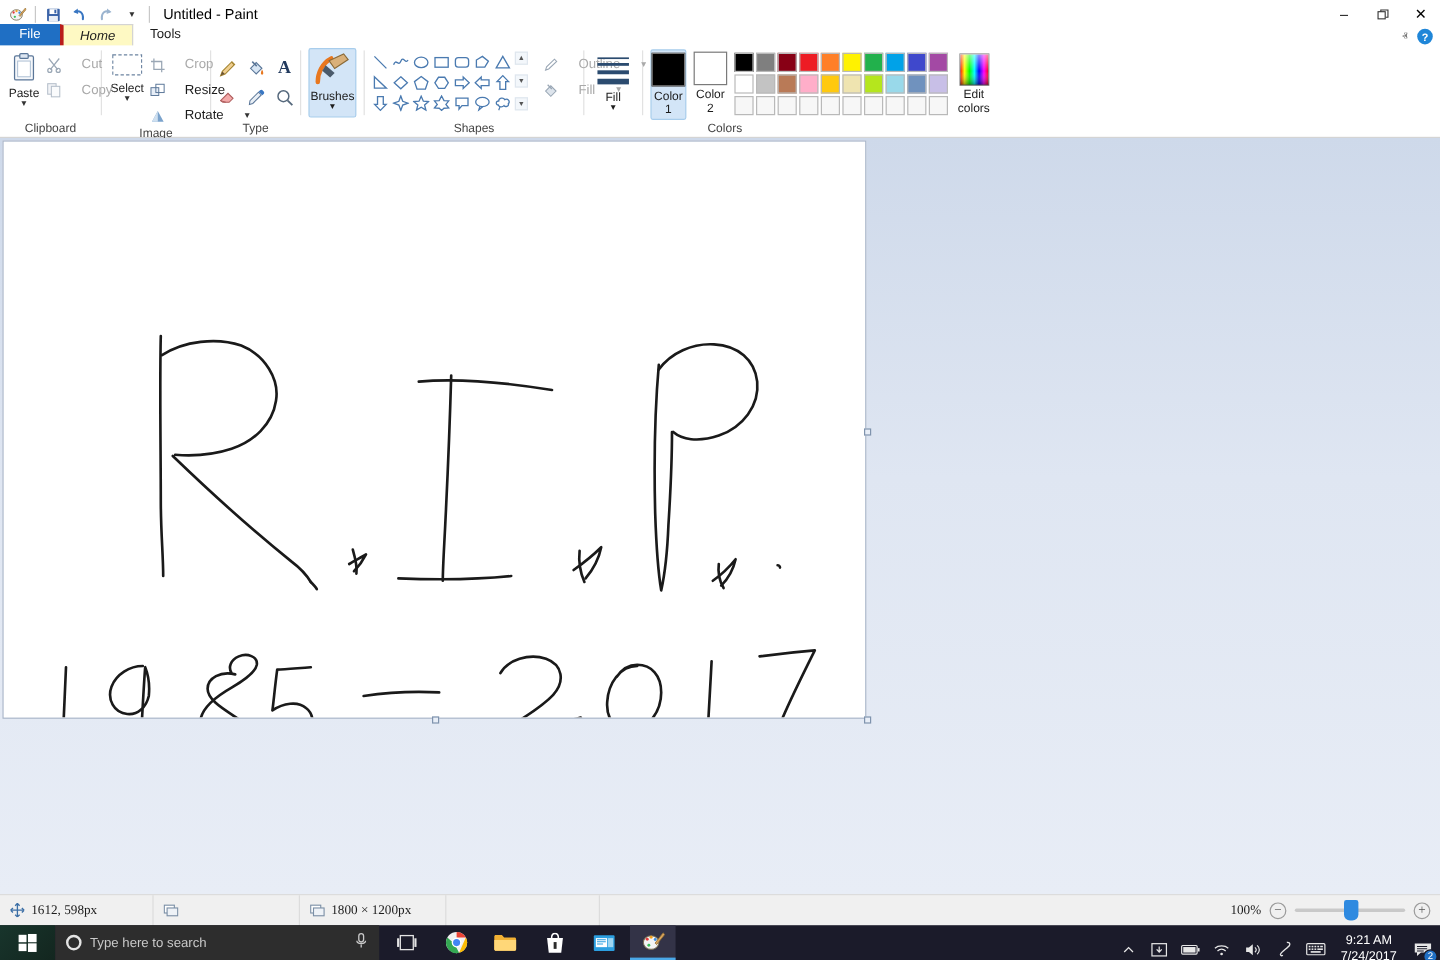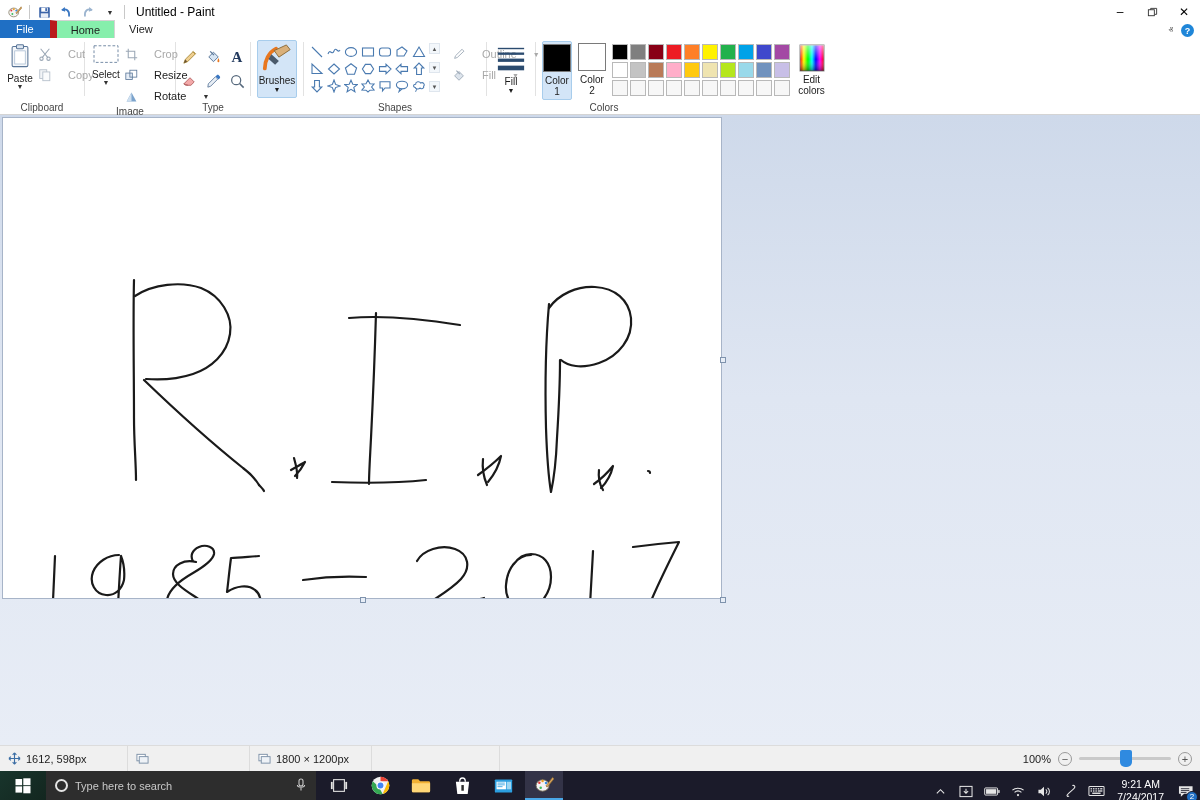--- a/index.html
+++ b/index.html
@@ -35,22 +35,22 @@
   
   .tabstrip {
     position:absolute; top:20px; left:0; width:1200px; height:18px;
     display:flex; align-items:flex-end;
   }
   .tab {
     height:18px; padding:0 14px; display:flex; align-items:center;
     font-size:11px; color:#1c1c1c; background:transparent;
   }
   .tab.file { background:#1f6fc4; color:#fff; padding:0 16px; }
-  .tab.active { background:#86efac; border-left:7px solid #b91c1c; border-right:1px solid #d4d4d4;
-                border-top:1px solid #d4d4d4; }
+  .tab.active { background:#fef9c3; border-left:3px solid #b91c1c; border-right:1px solid #d4d4d4;
+                border-top:1px solid #d4d4d4;font-style:italic; }
   .tab-right { position:absolute; right:6px; bottom:1px; display:flex; align-items:center; gap:8px; }
   .chev-up { font-size:9px; color:#4a4a4a; }
   .help-circle {
     width:13px; height:13px; border-radius:50%; background:#1f86d8; color:#fff;
     font-size:9px; display:flex; align-items:center; justify-content:center; font-weight:bold;
   }
 
   
   .ribbon {
     position:absolute; top:38px; left:0; width:1200px; height:77px;
@@ -132,21 +132,21 @@
     border:1px solid #7f93ad;
   }
   .h-br { left:718px; top:480px; }
   .h-bm { left:358px; top:480px; }
   .h-rm { left:718px; top:240px; }
 
   
   .statusbar {
     position:absolute; top:745px; left:0; width:1200px; height:26px;
     background:#f0f0f0; border-top:1px solid #dcdcdc;
-    display:flex; align-items:center; font-size:11px; color:#1c1c1c;
+    display:flex; align-items:center; font-size:11px; color:#1c1c1c;font-family:Liberation Serif, serif;
   }
   .sb-cell { display:flex; align-items:center; gap:5px; height:26px; padding:0 8px;
              border-right:1px solid #dcdcdc; }
   .sb-cell.w1 { width:128px; }
   .sb-cell.w2 { width:122px; }
   .sb-cell.w3 { width:122px; }
   .sb-cell.w4 { width:128px; }
   .sb-right { margin-left:auto; display:flex; align-items:center; gap:7px; padding-right:8px; }
   .zoom-track { width:92px; height:3px; background:#c9c9c9; border-radius:2px; position:relative; }
   .zoom-thumb {
@@ -238,21 +238,21 @@
           <path d="M4 3 V1.5 H10.5 V8 H8.5" fill="none" stroke="#333" stroke-width="1"></path>
         </svg>
       </div>
       <div class="win-btn close">✕</div>
     </div>
   </div>
 
   <div class="tabstrip">
     <div class="tab file">File</div>
     <div class="tab active">Home</div>
-    <div class="tab">View</div>
+    <div class="tab">Tools</div>
     <div class="tab-right">
       <span class="chev-up">ⱏ</span>
       <span class="help-circle">?</span>
     </div>
   </div>
 
   <div class="ribbon">
 
     <div class="group" style="width:84px;">
       <div class="group-body">

